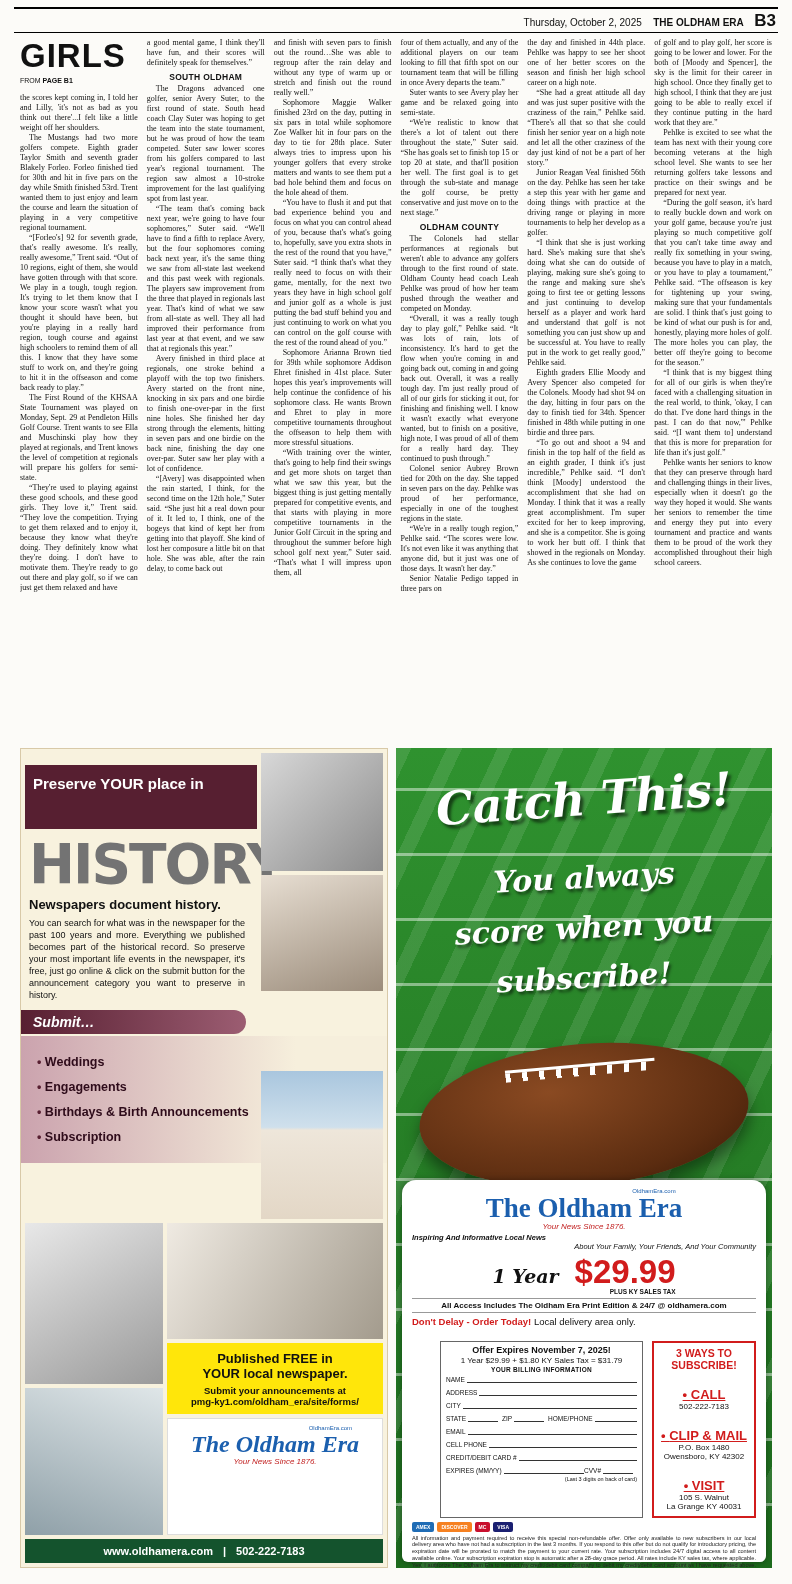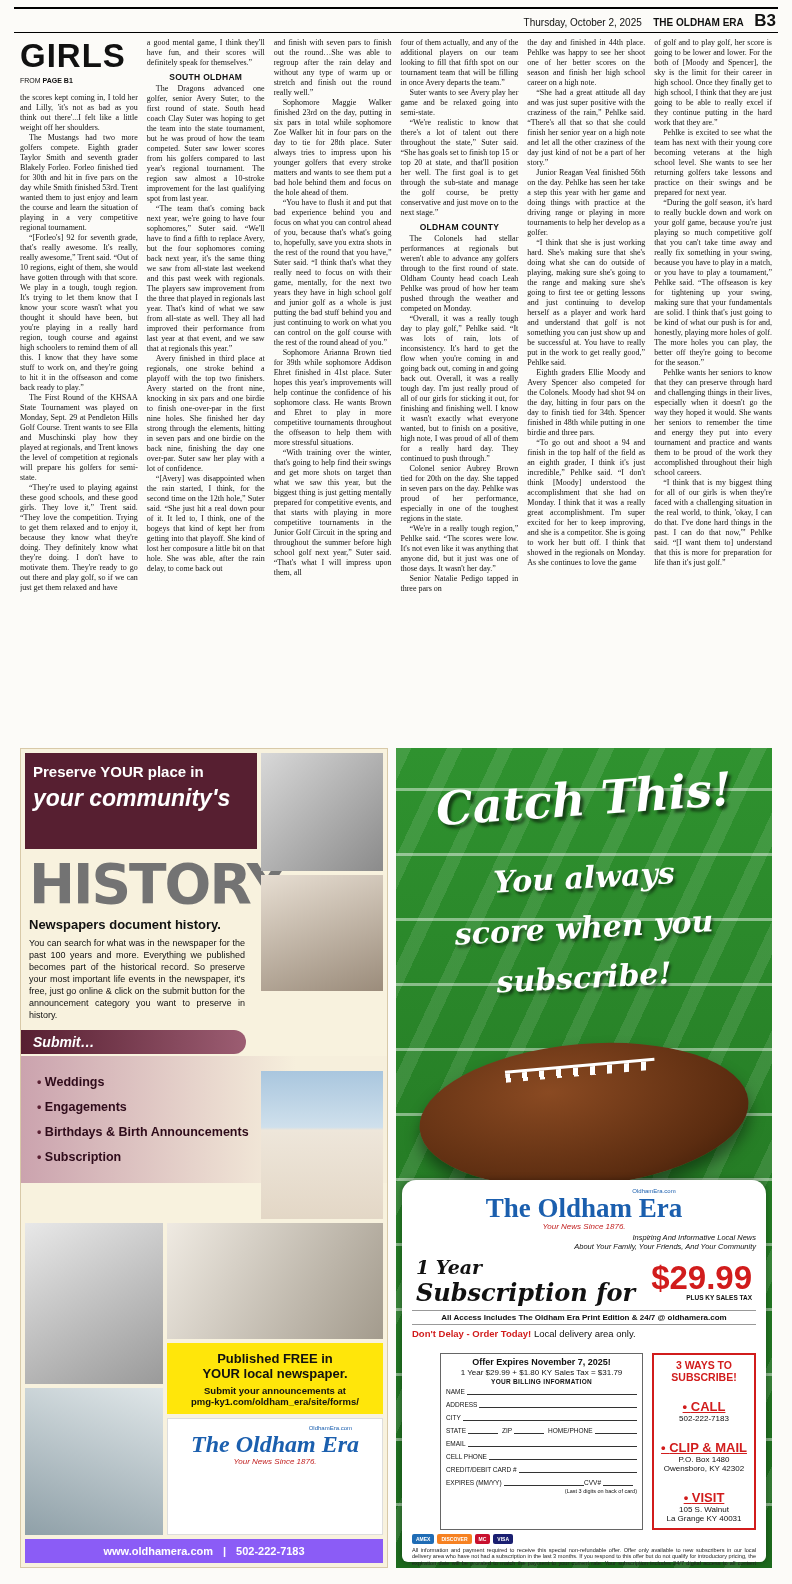--- a/index.html
+++ b/index.html
@@ -22,21 +22,21 @@
   .col p.cont { text-indent:0; }
   .col h3.subhead { font-family:"Liberation Sans", sans-serif; font-size:8.5px; text-align:center; margin:4px 0 2px; letter-spacing:.3px; }
   .section-head h1 { font-family:"Liberation Sans", sans-serif; font-size:33px; line-height:35px; letter-spacing:1px; }
   .section-head .from { font-family:"Liberation Sans", sans-serif; font-size:7px; margin:3px 0 7px; }
 
   
   .ads { position:absolute; left:20px; right:20px; top:748px; bottom:16px; display:flex; gap:8px; }
 
   
   .ad-history { position:relative; width:368px; background:#f8f2de; border:1px solid #d8c9a8; overflow:hidden; font-family:"Liberation Sans", sans-serif; }
-  .ah-banner { margin:4px 130px 0 4px; background:#571f31; color:#fff; padding:10px 8px 4px; height:96px; }
+  .ah-banner { margin:16px 130px 0 4px; background:#571f31; color:#fff; padding:10px 8px 4px; height:64px; }
   .ah-b1 { font-size:15px; font-weight:bold; }
   .ah-b2 { font-size:23px; font-weight:bold; font-style:italic; margin-top:5px; }
   .ah-photo { position:absolute; right:4px; background:linear-gradient(135deg,#d8d8d8,#8b8b8b); }
   .ah-photo1 { top:4px; width:122px; height:118px; }
   .ah-photo2 { top:126px; width:122px; height:116px; background:linear-gradient(160deg,#e7ded2,#9b8c7b); }
   .ah-big { font-family:"DejaVu Sans", sans-serif; font-size:55px; font-weight:800; color:#737373; letter-spacing:-2px; padding:6px 0 0 8px; line-height:58px; }
   .ah-headline { font-size:13px; font-weight:bold; padding:4px 8px 3px; }
   .ah-body { font-size:9px; line-height:12px; padding:2px 8px; width:calc(100% - 134px); text-align:justify; }
   .ah-submit { margin-top:7px; width:225px; background:linear-gradient(90deg,#571f31,#9c5d72); color:#fff; font-style:italic; font-weight:bold; font-size:14px; padding:4px 12px; border-radius:0 13px 13px 0; }
   .ah-bullets { list-style:none; padding:8px 134px 8px 16px; background:linear-gradient(90deg,#cba3ae,#f6efdc 75%); margin-top:2px; }
@@ -50,38 +50,38 @@
   .ah-right-col { flex:1; display:flex; flex-direction:column; gap:4px; }
   .ah-photo5 { height:116px; background:linear-gradient(120deg,#efeae2,#a39b8d); }
   .ah-yellow { background:#ffe60a; text-align:center; padding:8px 4px 7px; }
   .ah-y1,.ah-y2 { font-size:13px; font-weight:bold; line-height:15px; }
   .ah-y3 { font-size:9.5px; font-weight:bold; margin-top:4px; }
   .ah-y4 { font-size:9.5px; font-weight:bold; }
   .ah-logo { background:#fff; border:1px solid #ddd; text-align:center; padding:6px 2px 4px; flex:1; }
   .ah-logo-url { font-size:6px; color:#1b5fae; text-align:right; padding-right:28px; }
   .ah-logo-name { font-size:24px; font-weight:bold; font-style:italic; color:#1b5fae; line-height:26px; font-family:"Liberation Serif", serif; }
   .ah-logo-tag { font-size:8px; color:#c22222; font-style:italic; }
-  .ah-bar { position:absolute; left:4px; right:4px; bottom:4px; height:24px; background:#8b5cf6; color:#fff; display:flex; align-items:center; justify-content:center; gap:10px; font-weight:bold; font-size:11px; }
+  .ah-bar { position:absolute; left:4px; right:4px; bottom:4px; height:24px; background:#14532d; color:#fff; display:flex; align-items:center; justify-content:center; gap:10px; font-weight:bold; font-size:11px; }
 
   
   .ad-sub { position:relative; flex:1; overflow:hidden; font-family:"Liberation Sans", sans-serif;
     background:
       repeating-linear-gradient(115deg, rgba(255,255,255,.10) 0 14px, rgba(0,0,0,0) 14px 46px),
       repeating-linear-gradient(0deg, rgba(0,0,0,0) 0 62px, rgba(255,255,255,.45) 62px 65px),
       linear-gradient(180deg,#2f922f,#1d6a1d); }
   .catch { position:absolute; top:24px; width:100%; text-align:center; font-family:"DejaVu Serif", serif; font-style:italic; font-weight:bold; font-size:46px; color:#fff; text-shadow:3px 4px 3px rgba(0,0,0,.55); transform:rotate(-4deg); }
   .sub-line { position:absolute; width:100%; text-align:center; font-family:"DejaVu Serif", serif; font-style:italic; font-weight:bold; color:#fff; font-size:30px; text-shadow:2px 3px 3px rgba(0,0,0,.5); transform:rotate(-3deg); }
   .sl1 { top:112px; } .sl2 { top:162px; } .sl3 { top:212px; }
   .football { position:absolute; top:296px; left:50%; transform:translateX(-50%) rotate(-5deg); width:330px; height:142px; border-radius:50%; background:radial-gradient(ellipse at 40% 32%, #8a4a22, #5b2c10 68%, #381906); box-shadow:0 10px 16px rgba(0,0,0,.45); }
   .lace { position:absolute; top:20px; left:50%; transform:translateX(-50%); width:150px; height:12px; border-top:3px solid #fff; background:repeating-linear-gradient(90deg,#fff 0 5px, rgba(0,0,0,0) 5px 17px); }
   .sub-panel { position:absolute; left:6px; right:6px; top:432px; bottom:6px; background:#fff; border-radius:14px 14px 6px 6px; padding:8px 10px 5px; box-shadow:0 0 7px rgba(0,0,0,.35); }
   .sp-logo-url { font-size:6px; color:#1b5fae; text-align:center; padding-left:140px; }
   .sp-logo { font-family:"Liberation Serif", serif; font-size:27px; font-weight:bold; color:#1b5fae; text-align:center; line-height:28px; }
   .sp-logo-tag { text-align:center; color:#c22222; font-style:italic; font-size:8px; margin-bottom:2px; }
-  .sp-tag2 { text-align:right; font-size:7.5px; font-weight:normal; font-style:italic; }
+  .sp-tag2 { text-align:left; font-size:7.5px; font-weight:bold; font-style:italic; }
   .sp-tag3 { text-align:right; font-size:7.5px; font-style:italic; }
   .sp-offer { display:flex; justify-content:center; align-items:center; gap:16px; margin:5px 0 2px; }
   .sp-1yr { font-family:"DejaVu Serif", serif; font-style:italic; font-weight:bold; font-size:19px; }
   .sp-subfor { font-family:"DejaVu Serif", serif; font-style:italic; font-weight:bold; font-size:24px; }
   .sp-price { color:#d11c1c; font-size:33px; font-weight:bold; line-height:32px; }
   .sp-price-note { font-size:6.5px; font-weight:bold; text-align:right; }
   .sp-access { text-align:center; font-size:8px; font-weight:bold; border-top:1px solid #999; border-bottom:1px solid #999; padding:2px 0; margin:3px 0 3px; }
   .sp-order { font-size:9.5px; margin:1px 0 14px; }
   .red { color:#d11c1c; font-weight:bold; }
   .sp-main { display:flex; gap:9px;padding-left:28px; }
@@ -163,31 +163,30 @@
         <p>“She had a great attitude all day and was just super positive with the craziness of the rain,” Pehlke said. “There's all that so that she could finish her senior year on a high note and let all the other craziness of the day just kind of not be a part of her story.”</p>
         <p>Junior Reagan Veal finished 56th on the day. Pehlke has seen her take a step this year with her game and doing things with practice at the driving range or playing in more tournaments to help her develop as a golfer.</p>
         <p>“I think that she is just working hard. She's making sure that she's doing what she can do outside of playing, making sure she's going to the range and making sure she's going to first tee or getting lessons and just continuing to develop herself as a player and work hard and understand that golf is not something you can just show up and be successful at. You have to really put in the work to get really good,” Pehlke said.</p>
         <p>Eighth graders Ellie Moody and Avery Spencer also competed for the Colonels. Moody had shot 94 on the day, hitting in four pars on the day to finish tied for 34th. Spencer finished in 48th while putting in one birdie and three pars.</p>
         <p>“To go out and shoot a 94 and finish in the top half of the field as an eighth grader, I think it's just incredible,” Pehlke said. “I don't think [Moody] understood the accomplishment that she had on Monday. I think that it was a really great accomplishment. I'm super excited for her to keep improving, and she is a competitor. She is going to work her butt off. I think that showed in the regionals on Monday. As she continues to love the game</p>
       </div>
     <div class="col">
         <p class="cont">of golf and to play golf, her score is going to be lower and lower. For the both of [Moody and Spencer], the sky is the limit for their career in high school. Once they finally get to high school, I think that they are just going to be able to really excel if they continue putting in the hard work that they are.”</p>
         <p>Pehlke is excited to see what the team has next with their young core becoming veterans at the high school level. She wants to see her returning golfers take lessons and practice on their swings and be prepared for next year.</p>
         <p>“During the golf season, it's hard to really buckle down and work on your golf game, because you're just playing so much competitive golf that you can't take time away and really fix something in your swing, because you have to play in a match, or you have to play a tournament,” Pehlke said. “The offseason is key for tightening up your swing, making sure that your fundamentals are solid. I think that's just going to be kind of what our push is for and, honestly, playing more holes of golf. The more holes you can play, the better off they're going to become for the season.”</p>
+        <p>“I think that is my biggest thing for all of our girls is when they're faced with a challenging situation in the real world, to think, 'okay, I can do that. I've done hard things in the past. I can do that now,'” Pehlke said. “[I want them to] understand that this is more for preparation for life than it's just golf.”</p>
         <p>Pehlke wants her seniors to know that they can preserve through hard and challenging things in their lives, especially when it doesn't go the way they hoped it would. She wants her seniors to remember the time and energy they put into every tournament and practice and wants them to be proud of the work they accomplished throughout their high school careers.</p>
-        <p>“I think that is my biggest thing for all of our girls is when they're faced with a challenging situation in the real world, to think, 'okay, I can do that. I've done hard things in the past. I can do that now,'” Pehlke said. “[I want them to] understand that this is more for preparation for life than it's just golf.”</p>
       </div>
   </div>
 
   <div class="ads">
 
     <div class="ad-history">
       <div class="ah-banner">
         <div class="ah-b1">Preserve YOUR place in</div>
-        <div class="ah-b2">your community's</div>
       </div>
       <div class="ah-photo ah-photo1"></div>
       <div class="ah-photo ah-photo2"></div>
       <div class="ah-big">HISTORY</div>
       <div class="ah-headline">Newspapers document history.</div>
       <div class="ah-body">You can search for what was in the newspaper for the past 100 years and more. Everything we published becomes part of the historical record. So preserve your most important life events in the newspaper, it's free, just go online &amp; click on the submit button for the announcement category you want to preserve in history.</div>
       <div class="ah-submit">
         <span>Submit…</span>
       </div>
       <ul class="ah-bullets">
@@ -236,21 +235,20 @@
       <div class="sub-panel">
         <div class="sp-logo-url">OldhamEra.com</div>
         <div class="sp-logo">The Oldham Era</div>
         <div class="sp-logo-tag">Your News Since 1876.</div>
         <div class="sp-tag2">Inspiring And Informative Local News</div>
         <div class="sp-tag3">About Your Family, Your Friends, And Your Community</div>
 
         <div class="sp-offer">
           <div class="sp-offer-left">
             <div class="sp-1yr">1 Year</div>
-            <div class="sp-subfor">Subscription for</div>
           </div>
           <div class="sp-offer-right">
             <div class="sp-price">$29.99</div>
             <div class="sp-price-note">PLUS KY SALES TAX</div>
           </div>
         </div>
 
         <div class="sp-access">All Access Includes The Oldham Era Print Edition &amp; 24/7 @ oldhamera.com</div>
         <div class="sp-order">
           <span class="red">Don't Delay - Order Today!</span>

